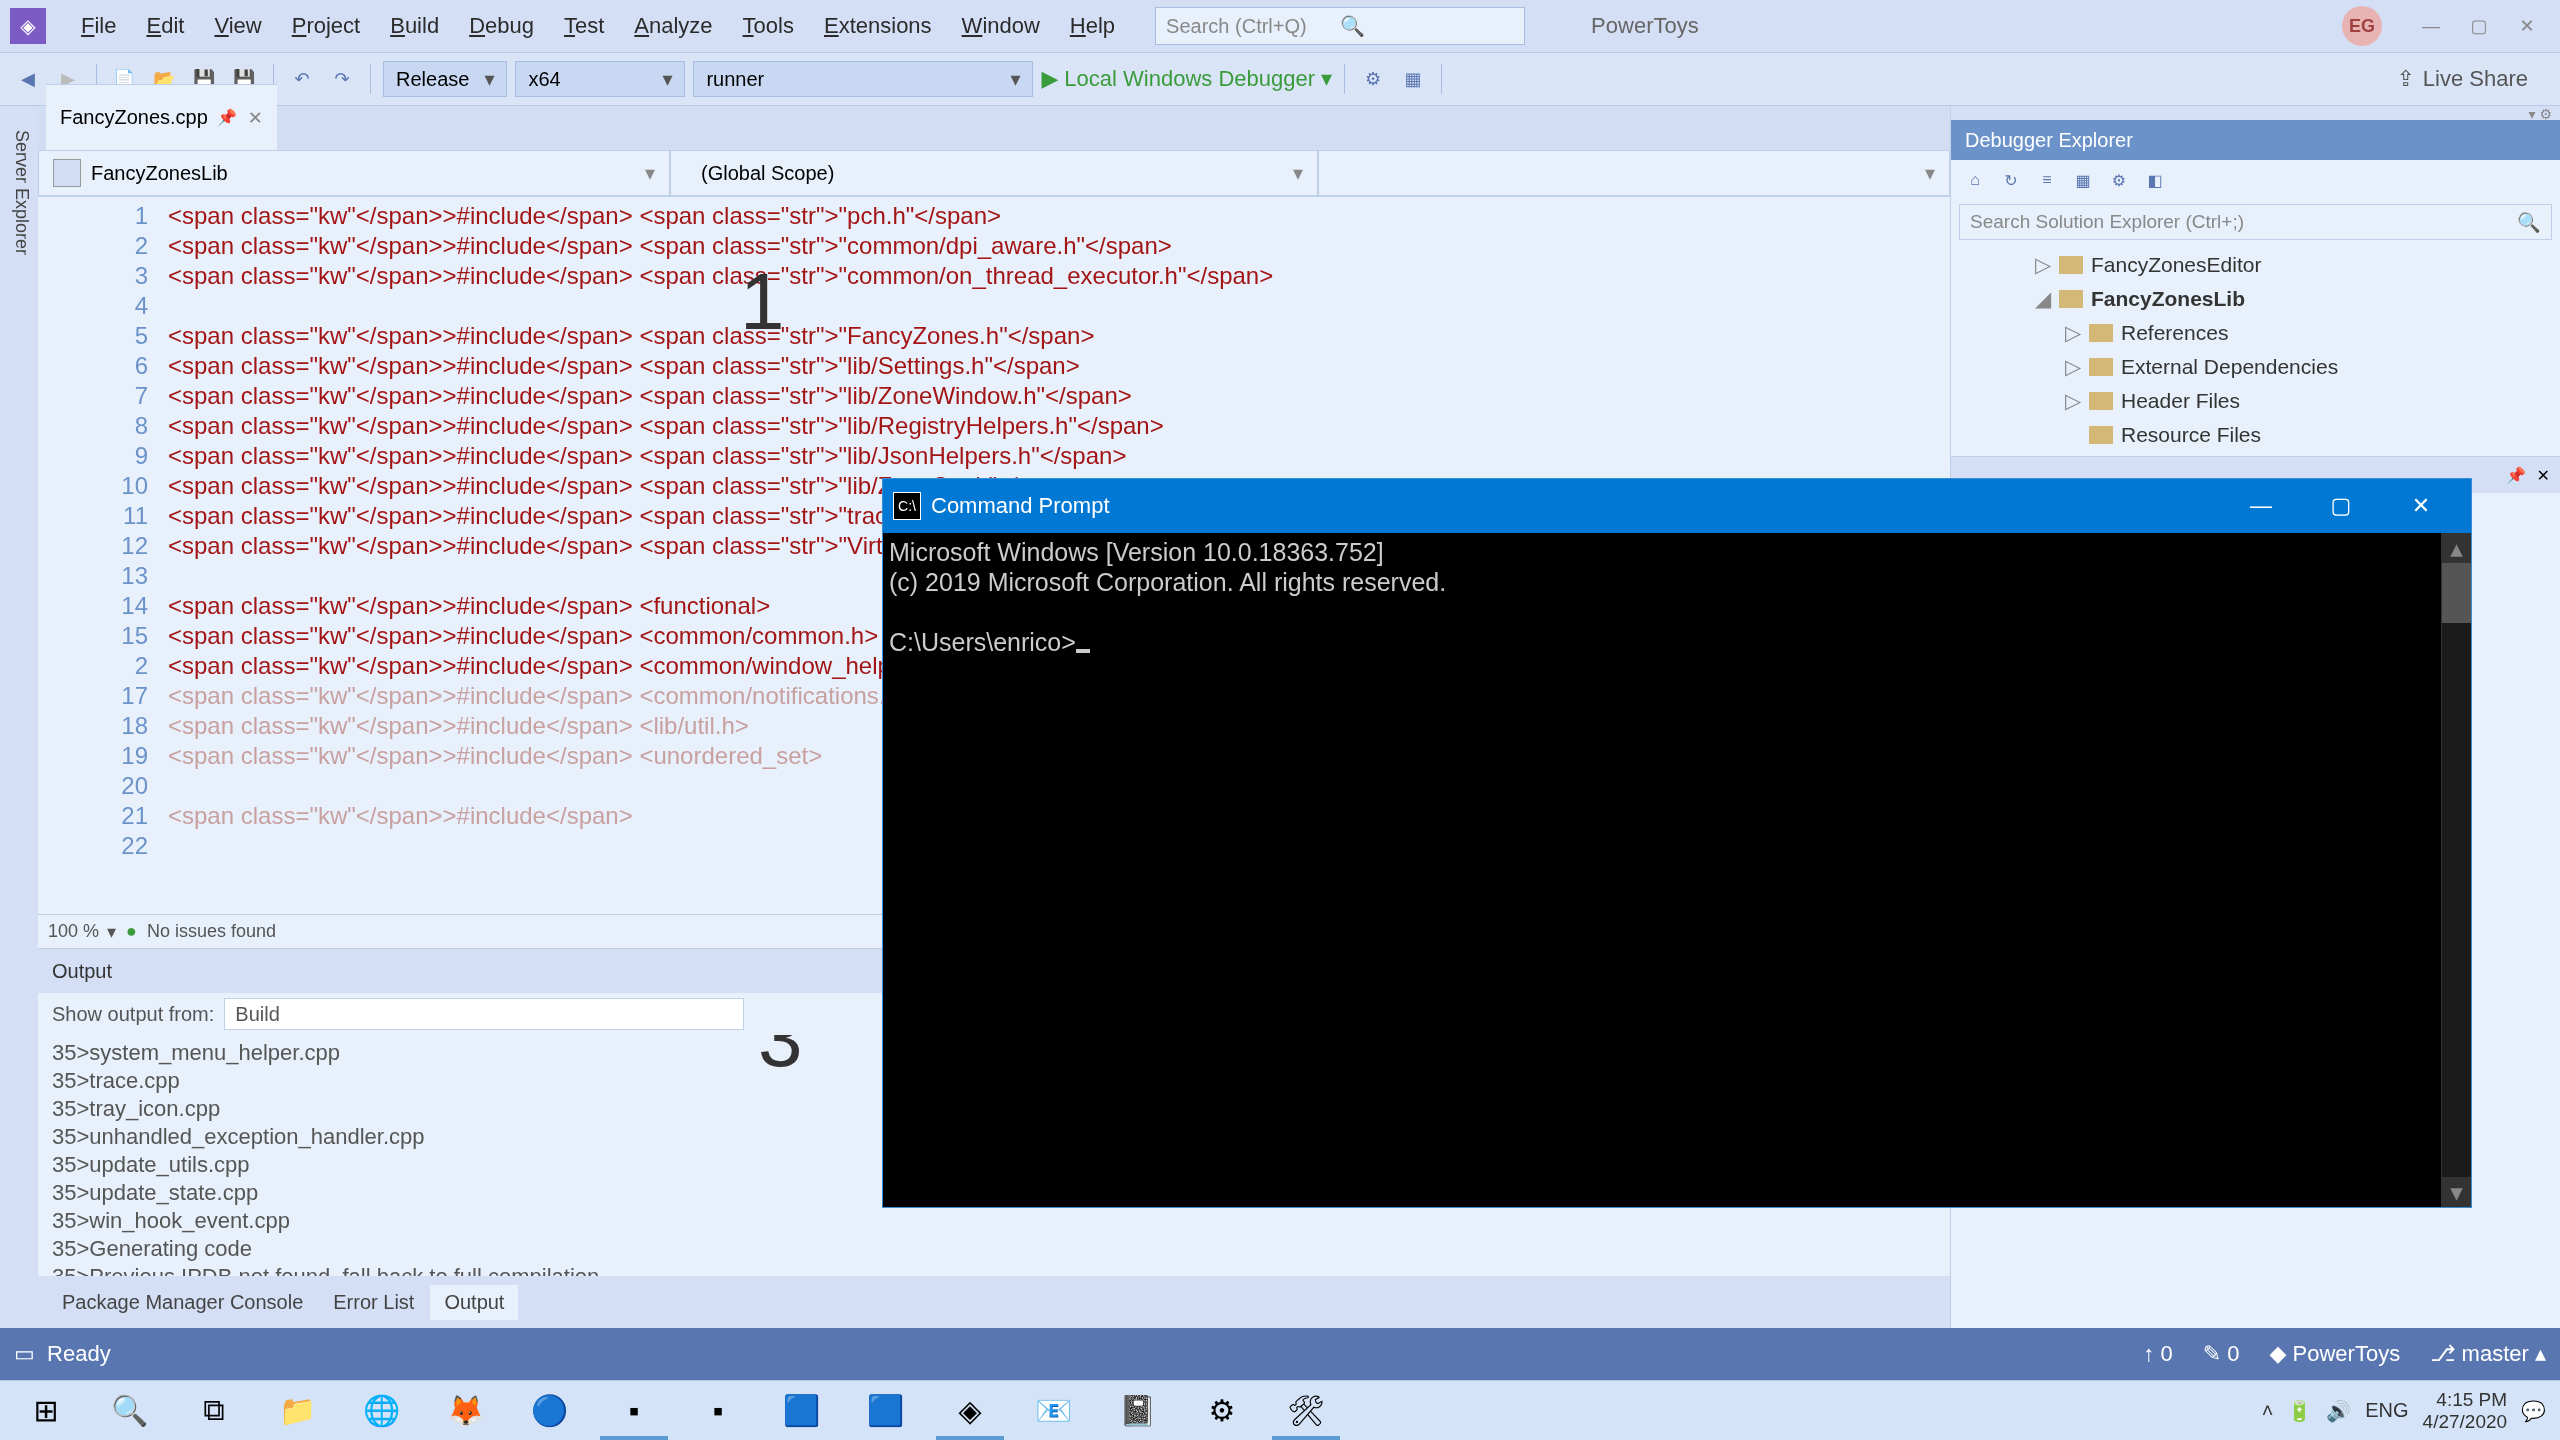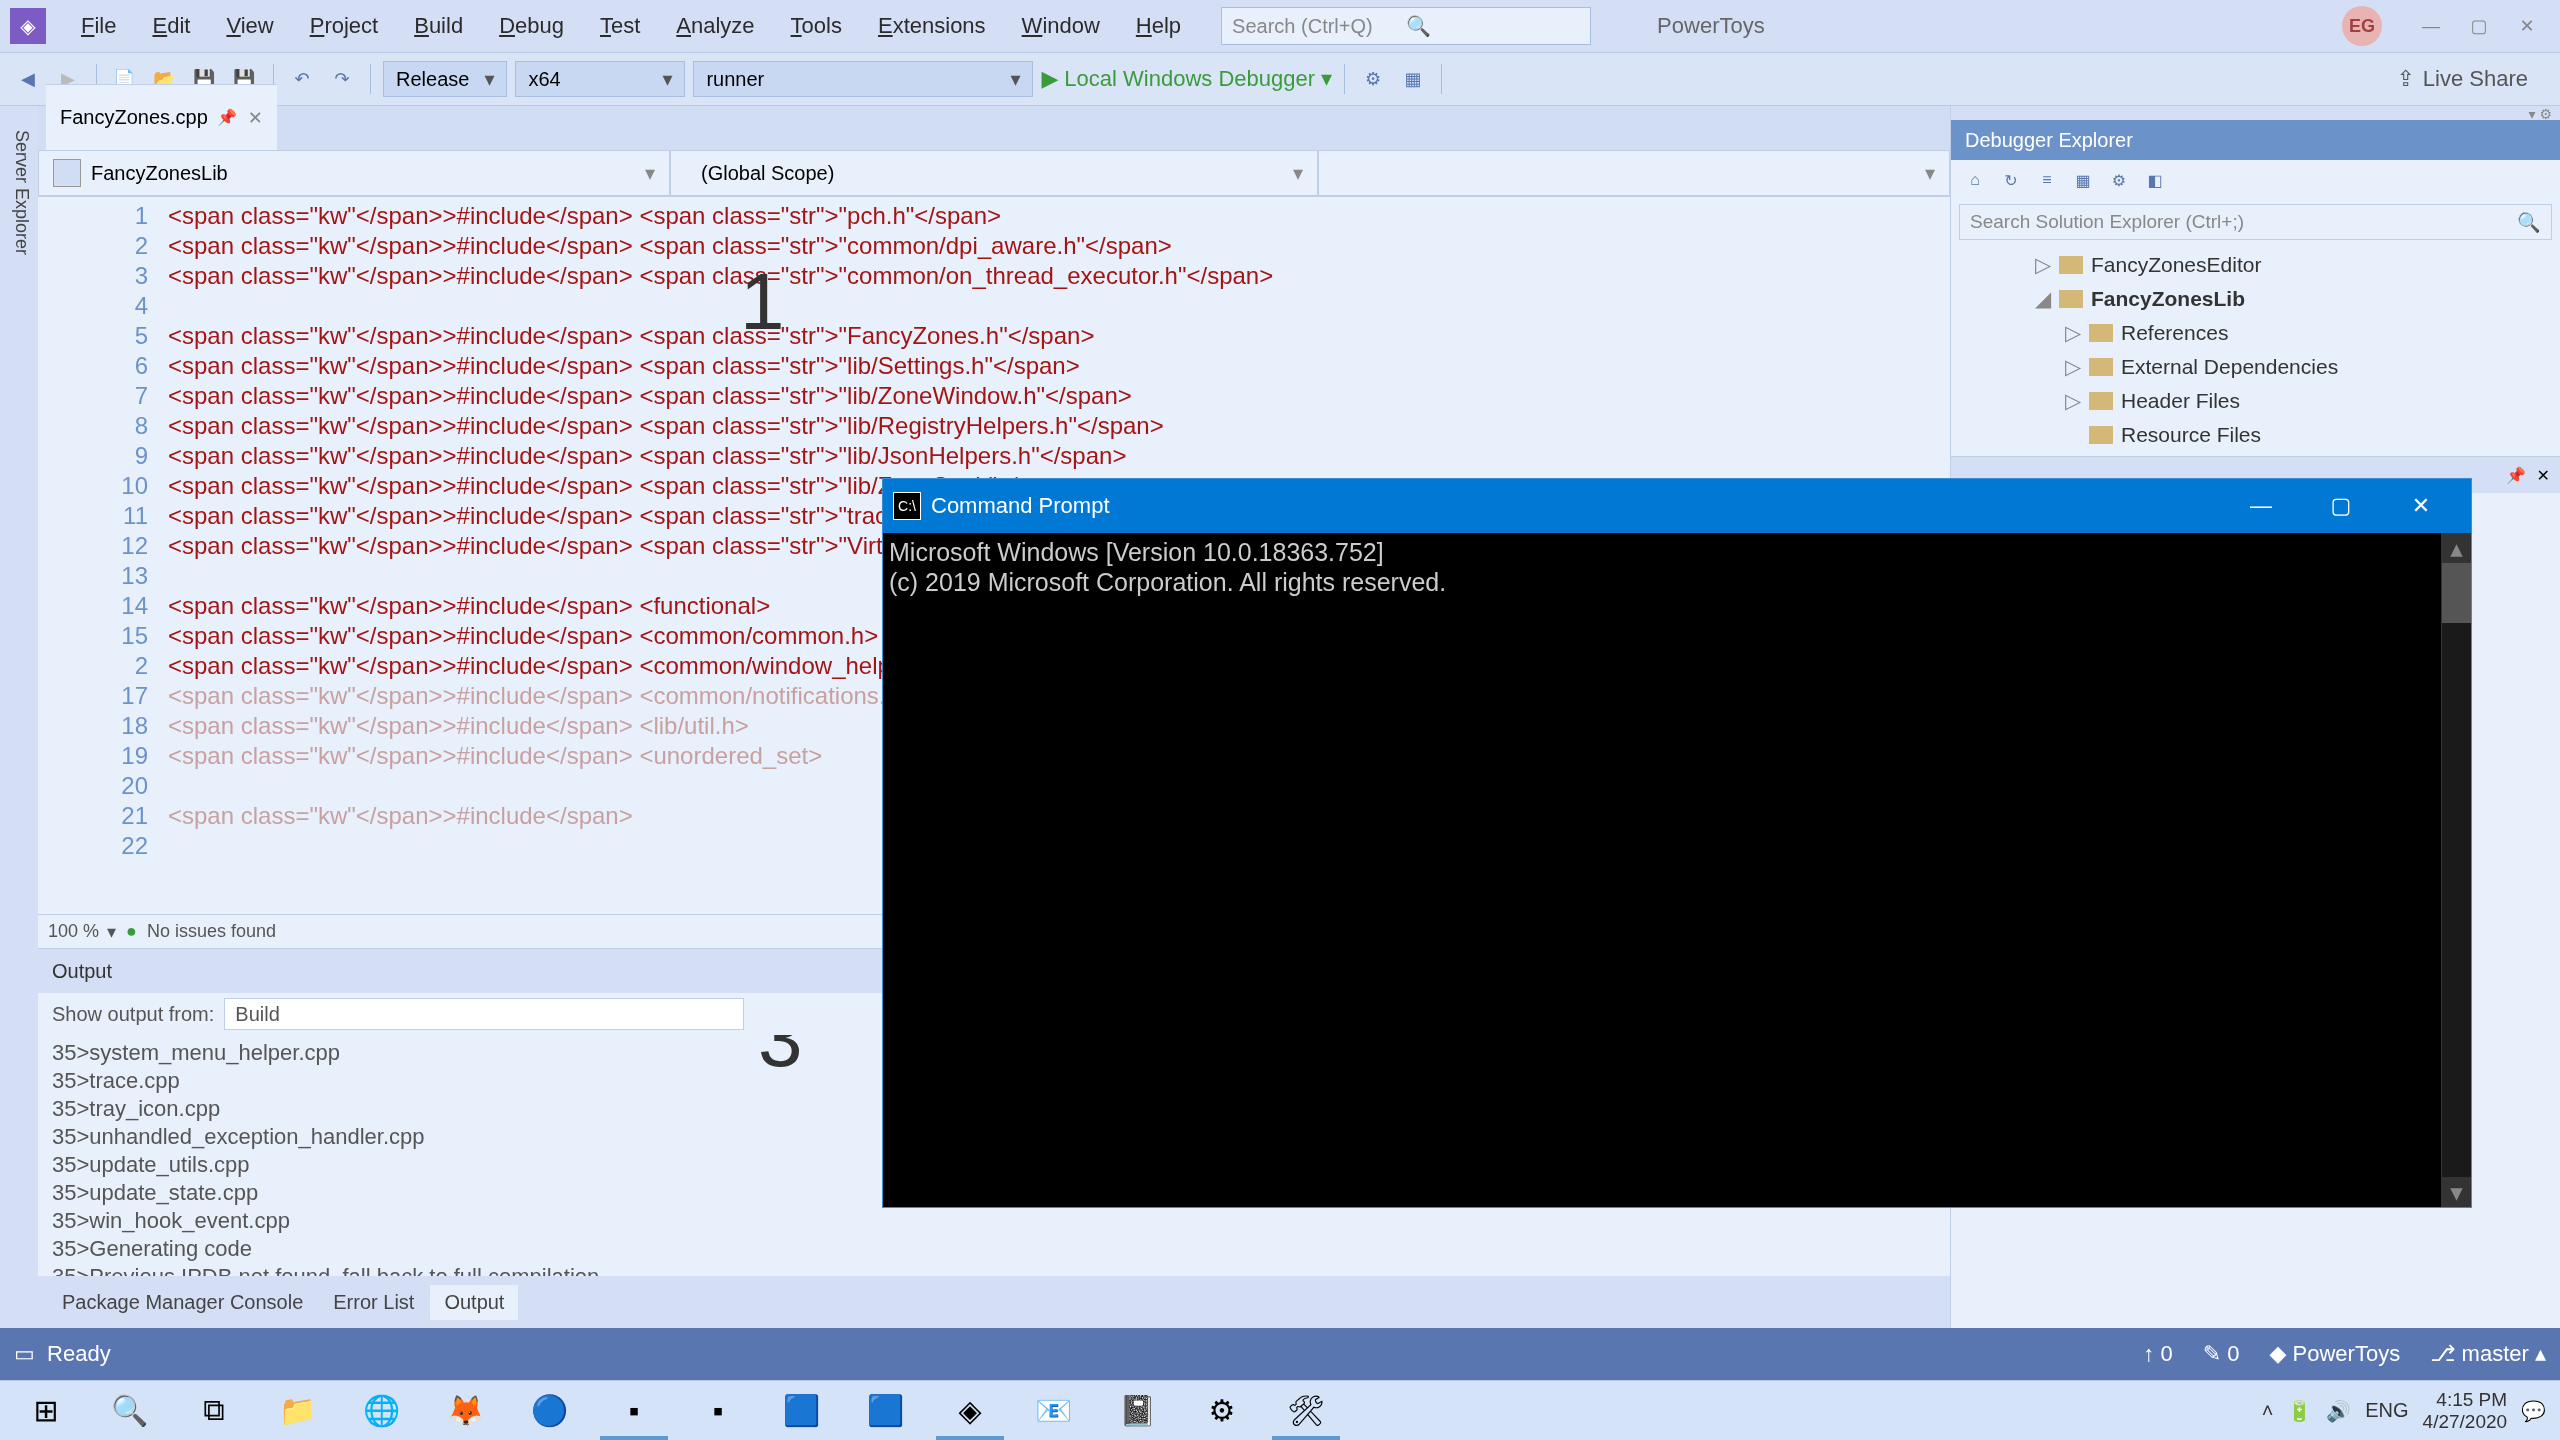--- a/index.html
+++ b/index.html
@@ -1,20 +1,20 @@
 <!DOCTYPE html>
 <html><head>
 <meta charset="utf-8">
 <style>
 *{margin:0;padding:0;box-sizing:border-box;font-family:"Segoe UI",Arial,sans-serif}
 html,body{width:2560px;height:1440px;overflow:hidden;background:#e8f0fb}
 .vs-window{position:absolute;left:0;top:0;width:2560px;height:1380px;background:#e8f0fb}
 .title-bar{height:52px;background:#d4dff5;display:flex;align-items:center;padding:0 10px;gap:6px}
 .vs-logo{width:36px;height:36px;background:#7c5bc4;display:flex;align-items:center;justify-content:center;font-size:20px;color:#fff}
-.menu-bar{display:flex;gap:8px;margin-left:15px}
+.menu-bar{display:flex;gap:2px;margin-left:15px}
 .menu-item{padding:6px 14px;font-size:22px;color:#2b2b2b;cursor:pointer}
 .search-box{margin-left:20px;width:370px;height:38px;background:#e8f0fb;border:1px solid #a8bde0;display:flex;align-items:center;padding:0 10px;font-size:20px;color:#888}
 .search-box span{flex:1}
 .right-title{margin-left:60px;font-size:22px;color:#666}
 .user-badge{margin-left:auto;width:40px;height:40px;border-radius:50%;background:#e8b3b3;color:#a04040;display:flex;align-items:center;justify-content:center;font-size:18px;font-weight:bold;margin-right:20px}
 .win-btns{display:flex;gap:2px}
 .win-btn{width:46px;height:32px;display:flex;align-items:center;justify-content:center;font-size:18px;color:#888}
 .toolbar{height:54px;background:#d9e4f7;display:flex;align-items:center;padding:0 12px;gap:8px;border-top:1px solid #b8c8e5;border-bottom:1px solid #b8c8e5}
 .tb-icon{width:32px;height:32px;display:flex;align-items:center;justify-content:center;font-size:18px;color:#5a76b0}
 .tb-sep{width:1px;height:30px;background:#a8bde0;margin:0 4px}
@@ -321,20 +321,21 @@
     <div class="cmd-win-btns">
       <div class="cmd-win-btn">—</div>
       <div class="cmd-win-btn">▢</div>
       <div class="cmd-win-btn">✕</div>
     </div>
   </div>
   <div class="cmd-body">
     <div>Microsoft Windows [Version 10.0.18363.752]</div>
     <div>(c) 2019 Microsoft Corporation. All rights reserved.</div>
     <div>&nbsp;</div>
+    <div><span>C:\Users\enrico&gt;</span><span class="cursor"></span></div>
     <div class="cmd-scroll">
       <div class="cmd-scroll-btn">▴</div>
       <div class="cmd-thumb"></div>
       <div class="cmd-scroll-btn" style="position:absolute;bottom:0;width:100%">▾</div>
     </div>
   </div>
 </div>
 
 <div class="taskbar">
   <div class="tb-item">⊞</div>

